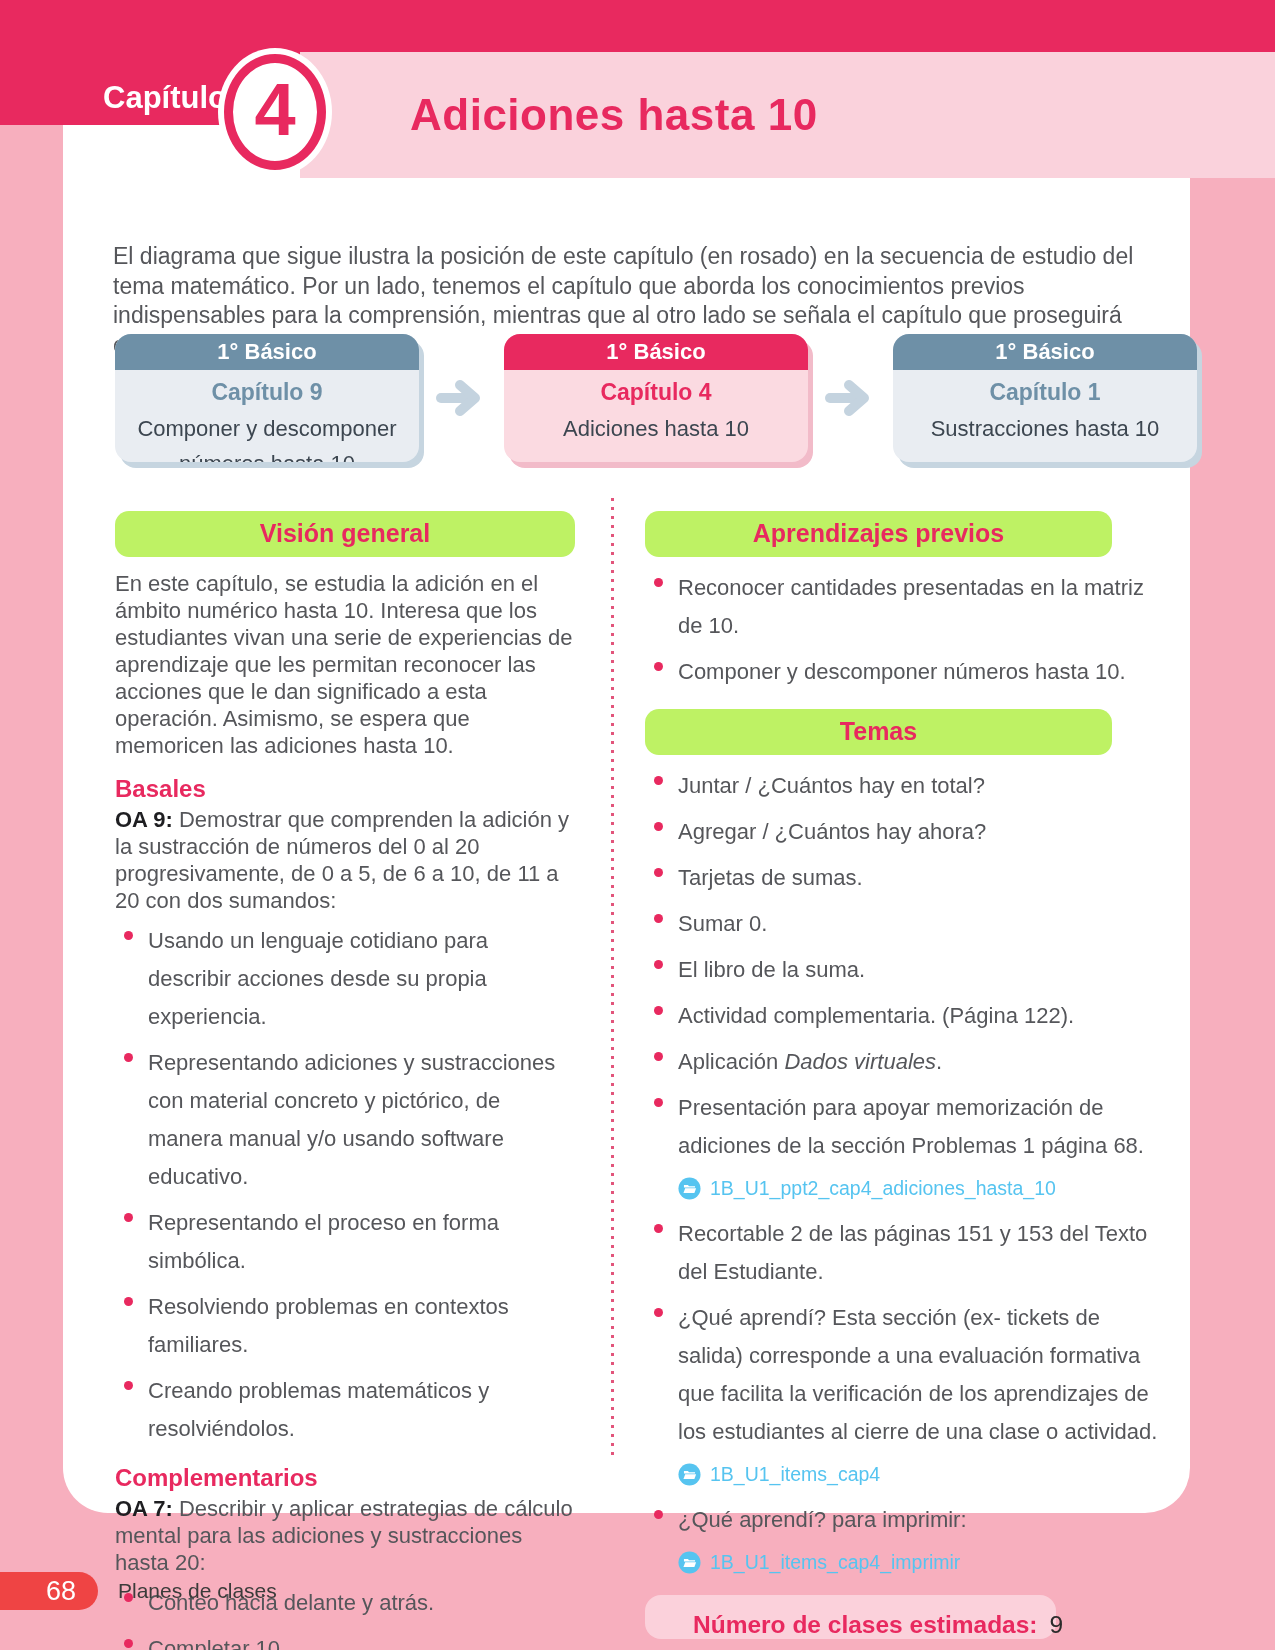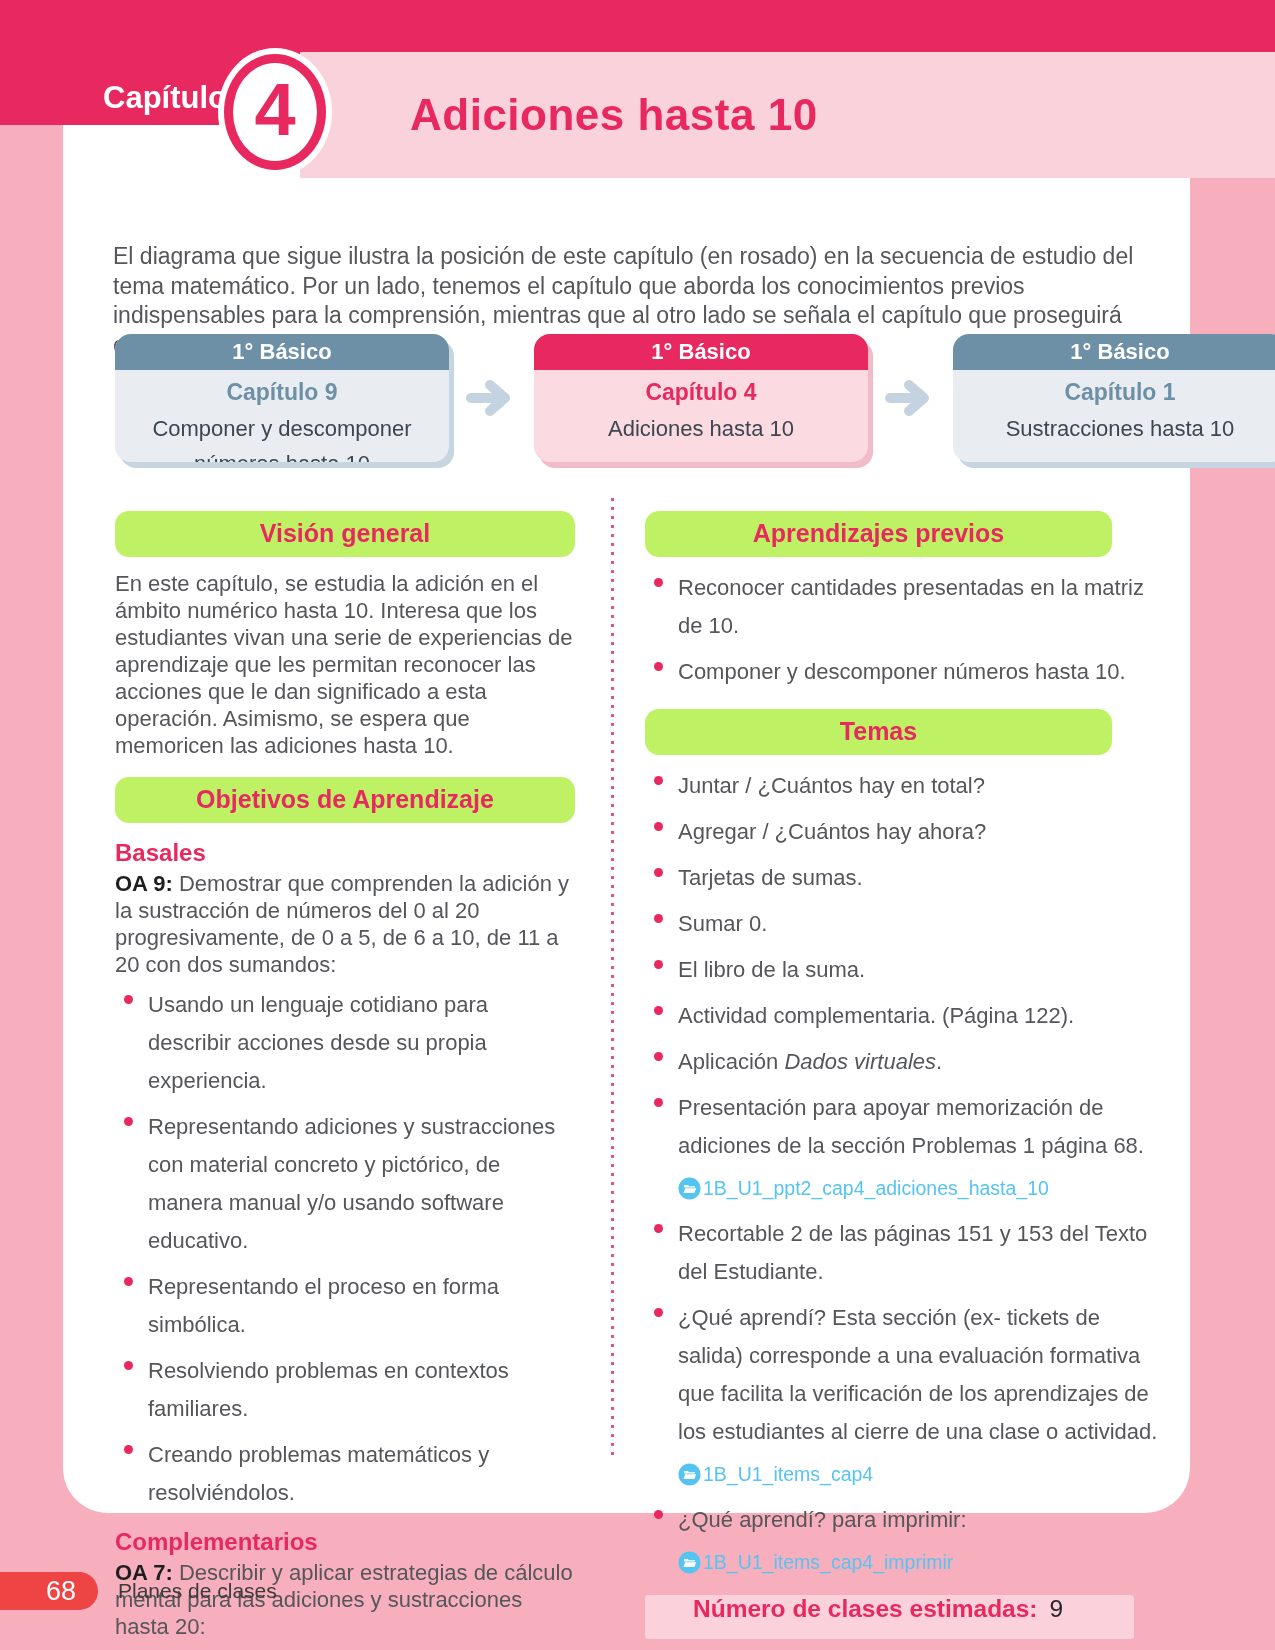--- a/index.html
+++ b/index.html
@@ -20,21 +20,21 @@
   .chap-circle .num{font-size:74px;font-weight:bold;color:#E8295F;padding-bottom:6px;}
   .chap-title{position:absolute;left:410px;top:52px;height:126px;display:flex;align-items:center;
               font-size:44px;font-weight:bold;color:#E8295F;letter-spacing:.5px;}
 
   
   .intro{position:absolute;left:113px;top:219px;width:1048px;
          font-size:23px;line-height:29.5px;color:#55565A;}
 
   
   .sequence{position:absolute;left:115px;top:334px;display:flex;align-items:stretch;}
-  .seq-card{width:334px;height:128px;border-radius:16px;overflow:hidden;background:#E9EDF2;
+  .seq-card{width:304px;height:128px;border-radius:16px;overflow:hidden;background:#E9EDF2;
             box-shadow:5px 6px 0 #C6D5E0;text-align:center;flex:none;}
   .seq-card.hl{background:#FBDAE1;box-shadow:5px 6px 0 #F2BBC9;}
   .seq-head{height:36px;background:#6E90A7;color:#fff;font-weight:bold;font-size:22px;line-height:36px;}
   .seq-card.hl .seq-head{background:#E8295F;}
   .seq-chap{margin-top:9px;font-weight:bold;font-size:23px;color:#6E90A7;}
   .seq-card.hl .seq-chap{color:#E8295F;}
   .seq-desc{margin-top:5px;font-size:22px;line-height:35px;color:#3C4650;padding:0 12px;}
   .seq-arrow{width:85px;display:flex;align-items:center;justify-content:center;flex:none;}
 
   
@@ -52,26 +52,26 @@
   .body-text{color:#55565A;font-size:22px;line-height:27px;margin:13px 0 0;}
   .sub{color:#E8295F;font-weight:bold;font-size:24px;margin:16px 0 3px;}
   .oa{color:#55565A;font-size:22px;line-height:27px;margin:0;}
   .oa .oa-label{color:#1E1E21;font-weight:bold;}
 
   ul.blist{list-style:none;margin:8px 0 0;padding:0;}
   ul.blist li{position:relative;padding-left:33px;margin-bottom:8px;
               color:#55565A;font-size:22px;line-height:38px;}
   .dot{position:absolute;left:9px;top:9px;width:9px;height:9px;border-radius:50%;background:#E8295F;}
 
-  .res-link{display:flex;align-items:center;gap:2px;margin-top:4px;cursor:pointer;}
+  .res-link{display:flex;align-items:center;gap:9px;margin-top:4px;cursor:pointer;}
   .res-link .lnk{color:#56C4F0;font-size:19.5px;}
   .folder-icon{display:flex;flex:none;}
 
-  .est-pill{background:#FBD1DB;border-radius:3px;height:44px;display:flex;align-items:flex-start;
-            padding-left:48px;width:489px;box-sizing:border-box;margin-top:14px;}
+  .est-pill{background:#FBD1DB;border-radius:16px;height:44px;display:flex;align-items:flex-end;
+            padding-left:48px;width:411px;box-sizing:border-box;margin-top:14px;}
   .est-pill + .est-pill{margin-top:22px;}
   .est-label{color:#E8295F;font-weight:bold;font-size:24.5px;margin-right:12px;white-space:nowrap;}
   .est-value{color:#2B2B2B;font-size:24.5px;}
 
   
   .page-pill{position:absolute;left:0;top:1572px;width:98px;height:38px;background:#ef4444;
              border-radius:0 19px 19px 0;color:#fff;font-size:27px;display:flex;align-items:center;
              justify-content:center;padding-left:24px;box-sizing:border-box;}
   .footer-label{position:absolute;left:118px;top:1572px;height:38px;display:flex;align-items:center;
                 font-size:21px;color:#3B3B3A;}
@@ -125,21 +125,20 @@
       <div class="seq-desc">Sustracciones hasta 10</div>
     </div>
   </div>
 
   <div class="divider"></div>
 
   <div class="col col-left">
     <div class="pill first">Visión general</div>
     <p class="body-text">En este capítulo, se estudia la adición en el ámbito numérico hasta 10. Interesa que los estudiantes vivan una serie de experiencias de aprendizaje que les permitan reconocer las acciones que le dan significado a esta operación. Asimismo, se espera que memoricen las adiciones hasta 10.</p>
 
-    <div class="pill">Objetivos de Aprendizaje</div>
     <div class="sub">Basales</div>
     <p class="oa"><span class="oa-label">OA 9:</span><span> Demostrar que comprenden la adición y la sustracción de números del 0 al 20 progresivamente, de 0 a 5, de 6 a 10, de 11 a 20 con dos sumandos:</span></p>
     <ul class="blist">
       <li><span class="dot"></span><span>Usando un lenguaje cotidiano para describir acciones desde su propia experiencia.</span></li>
       <li><span class="dot"></span><span>Representando adiciones y sustracciones con material concreto y pictórico, de manera manual y/o usando software educativo.</span></li>
       <li><span class="dot"></span><span>Representando el proceso en forma simbólica.</span></li>
       <li><span class="dot"></span><span>Resolviendo problemas en contextos familiares.</span></li>
       <li><span class="dot"></span><span>Creando problemas matemáticos y resolviéndolos.</span></li>
     </ul>
 

